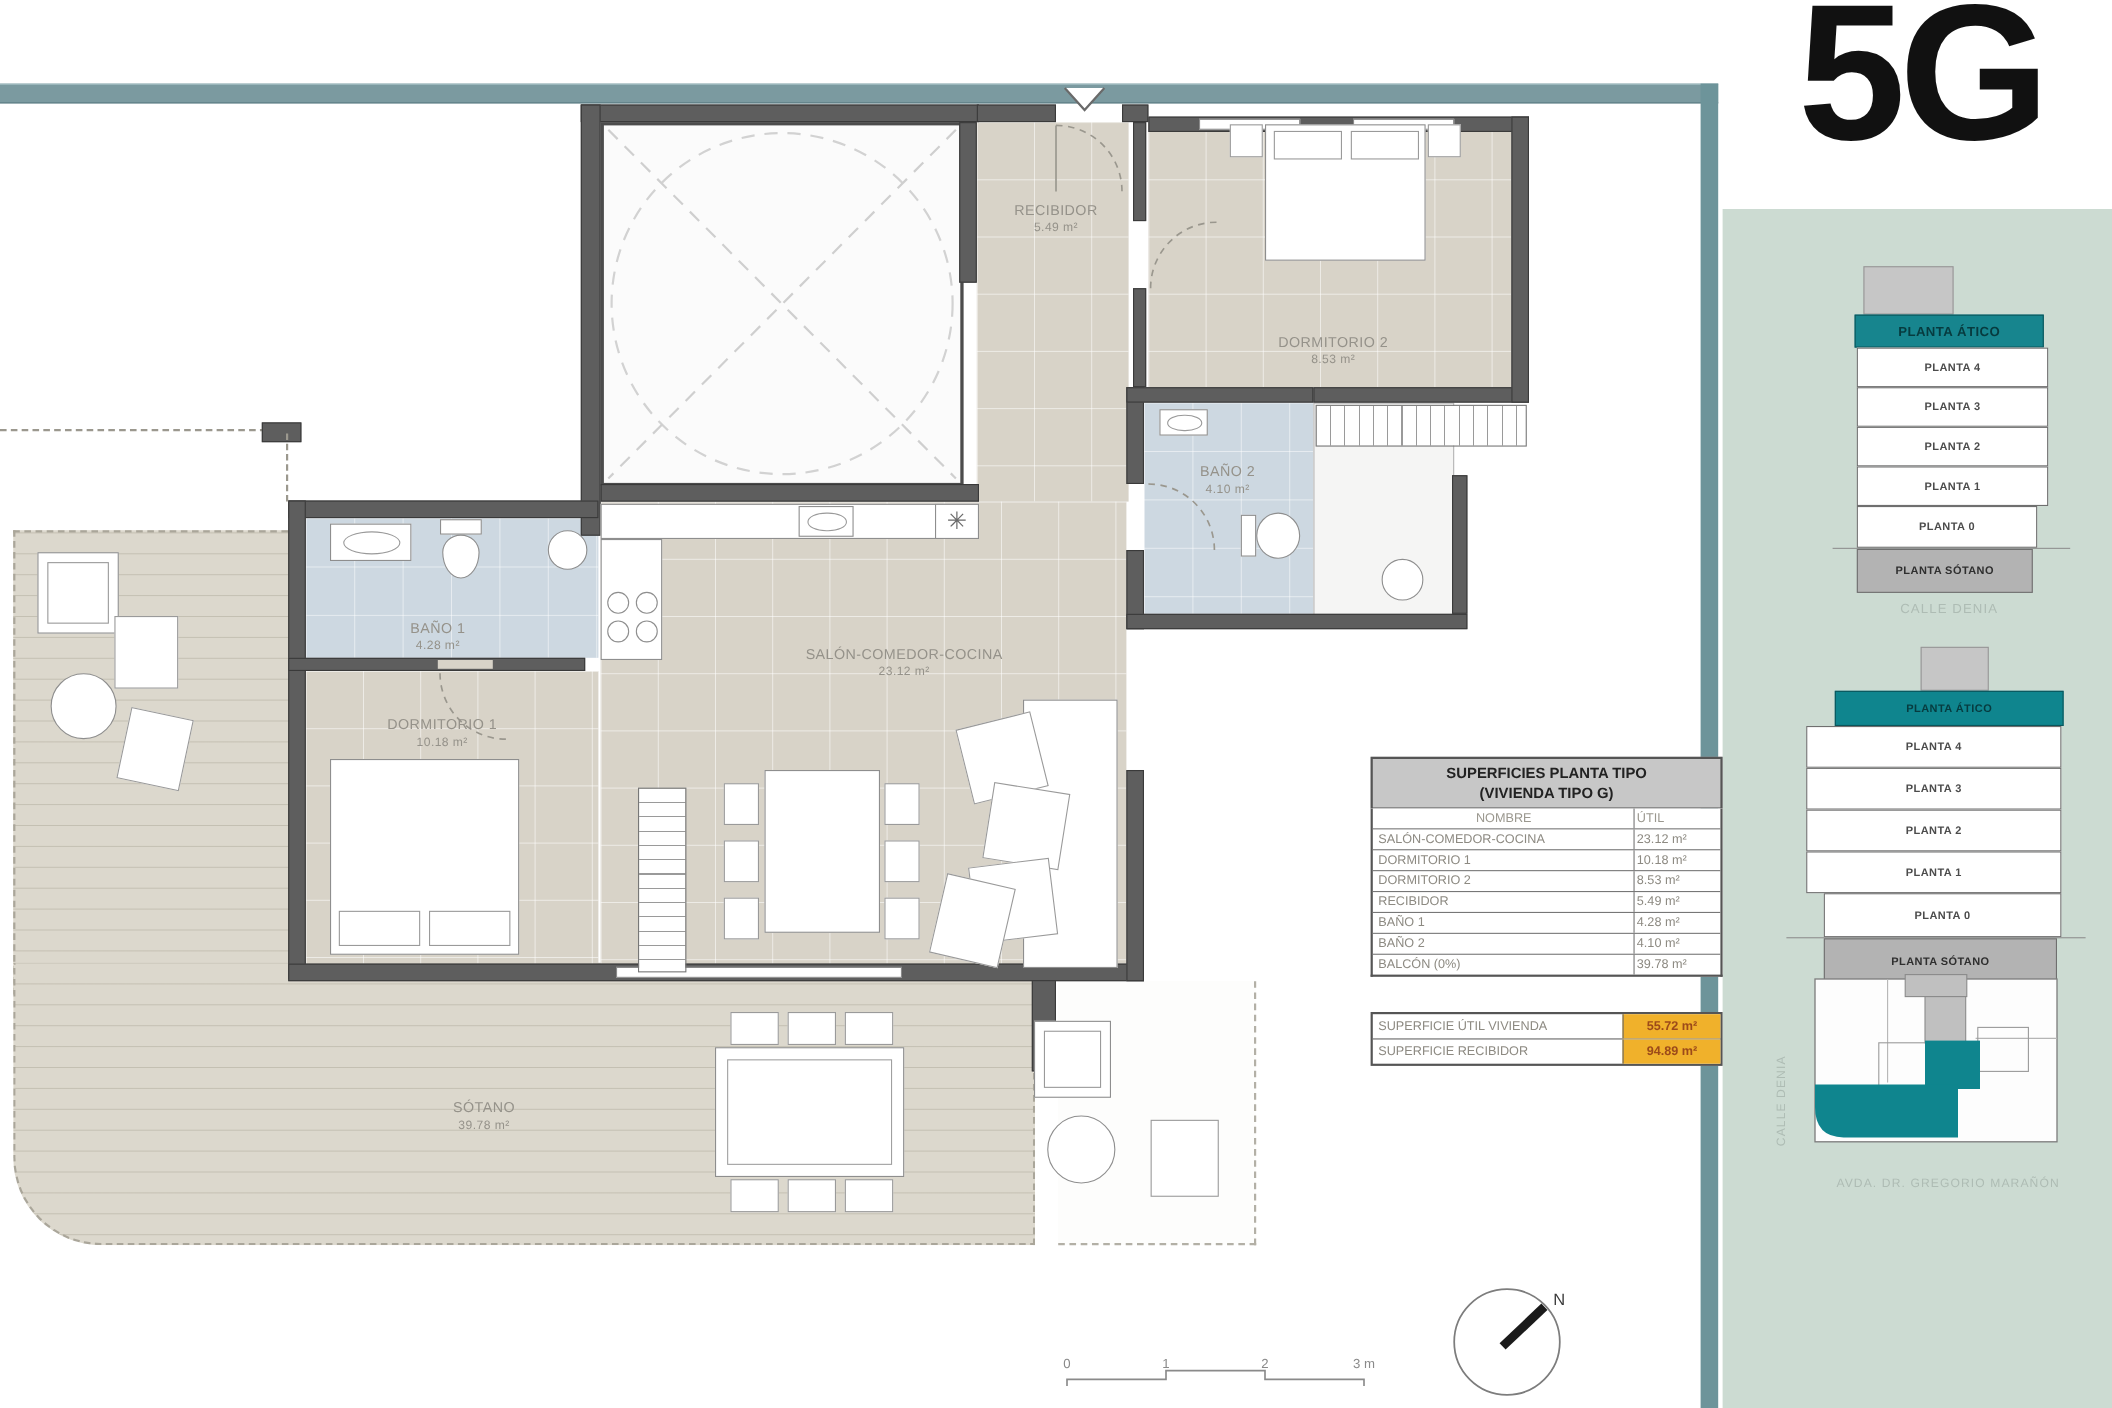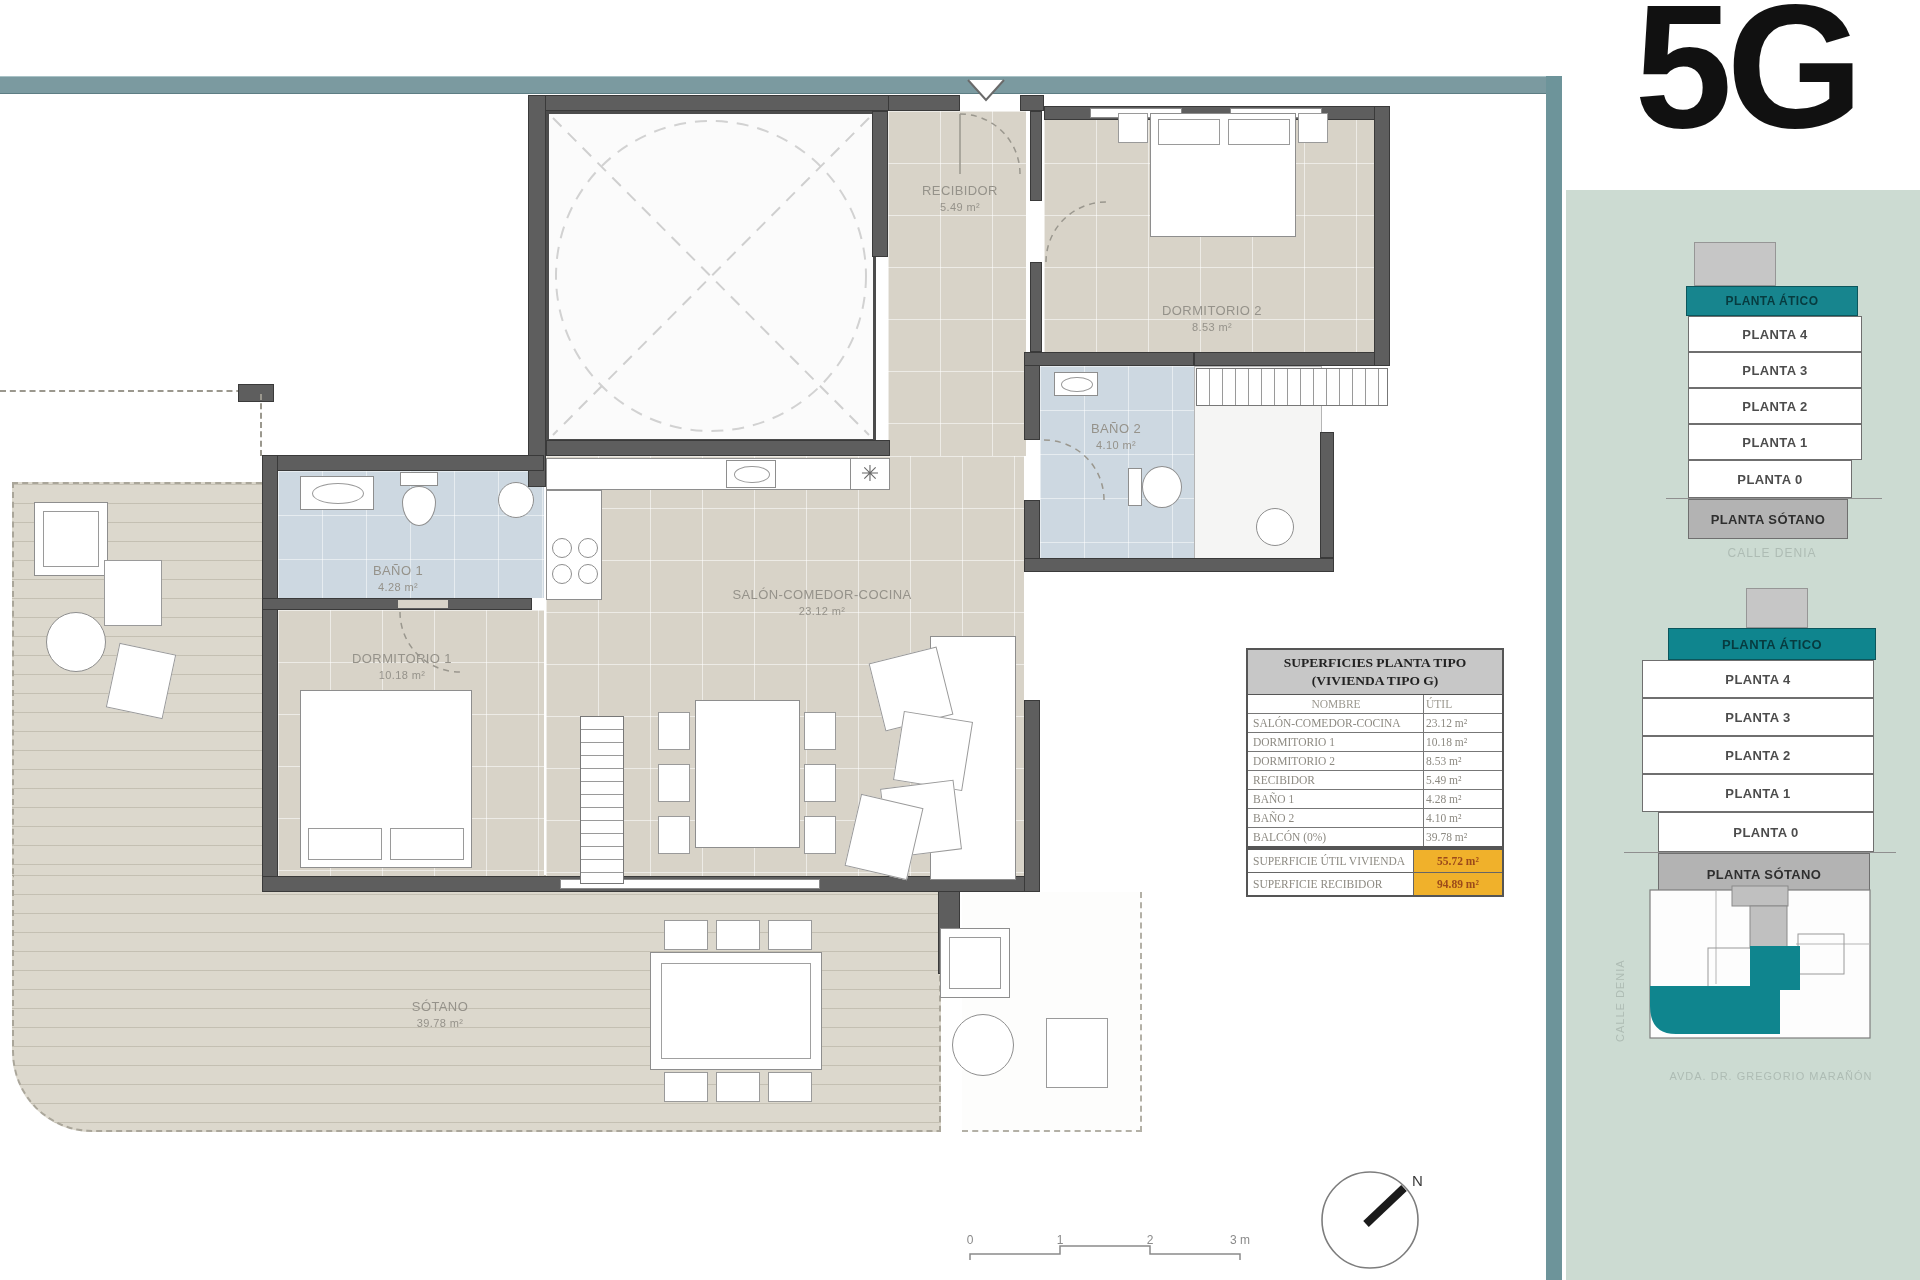--- a/index.html
+++ b/index.html
@@ -34,39 +34,39 @@
   .furn2{background:#fff;border:1px solid #9a9a9a;box-sizing:border-box;}
   .round{border-radius:50%;}
   .hatchV{background:repeating-linear-gradient(90deg,#fff 0 12px,#9a9a9a 12px 13px);border:1px solid #777;box-sizing:border-box;}
   .hatchH{background:repeating-linear-gradient(180deg,#fff 0 12px,#9a9a9a 12px 13px);border:1px solid #777;box-sizing:border-box;}
   .inner-ellipse{position:absolute;left:15%;top:18%;width:70%;height:60%;border:1px solid #9a9a9a;border-radius:50%;}
   
   .rlabel{transform:translateX(-50%);width:260px;text-align:center;color:#95928a;
           font-size:13px;letter-spacing:.4px;line-height:1.4;}
   .rlabel .area{font-size:11px;}
   
-  .stable{left:1246px;top:648px;width:258px;font-family:Liberation Serif, serif;}
+  .stable{left:1246px;top:688px;width:320px;font-family:Liberation Sans, sans-serif;}
   .stable .hd{background:#c7c7c7;border:2px solid #555;border-bottom:1px solid #555;
               text-align:center;font-weight:bold;font-size:13.5px;color:#222;padding:4px 0;line-height:1.35;}
   .stable .grid{border:2px solid #555;border-top:none;background:#fff;}
   .srow{display:flex;border-top:1px solid #777;font-size:11.5px;color:#8d8a82;}
   .srow:first-child{border-top:none;color:#9b988f;}
   .srow .nm{flex:1;padding:3px 4px 3px 5px;}
   .srow .ut{width:74px;border-left:1px solid #777;text-align:left;padding:3px 2px;}
-  .totals{margin-top:0;border:2px solid #555;background:#fff;}
+  .totals{margin-top:32px;border:2px solid #555;background:#fff;}
   .trow{display:flex;border-top:1px solid #666;font-size:11.5px;color:#8d8a82;}
   .trow:first-child{border-top:none;}
   .trow .nm{flex:1;padding:5px 4px 5px 5px;}
   .trow .ut{width:84px;border-left:1px solid #666;text-align:center;padding:5px 2px;
             background:#f0b12b;color:#9c4a1a;font-weight:bold;}
   
   .plan-title{left:150px;top:1168px;font-size:64px;font-weight:bold;color:#1d1d1d;letter-spacing:1px;}
   
   .lvl{position:absolute;border:1px solid #6f6f6f;background:#fff;display:flex;align-items:center;
-       justify-content:center;font-weight:bold;font-size:13px;color:#4c4c4c;letter-spacing:.4px;box-sizing:border-box;}
+       justify-content:center;font-weight:bold;font-size:10px;color:#4c4c4c;letter-spacing:.4px;box-sizing:border-box;}
   .lvl.teal{background:#17858e;color:#073b3f;border-color:#0b565c;}
   .lvl.gray{background:#b3b3b3;color:#2f2f2f;}
   .lvl.roof{background:#c6c6c6;border-color:#969696;}
   .groundline{position:absolute;height:1px;background:#8f8f8f;}
   .caption{position:absolute;text-align:center;color:#aebcb4;font-size:12px;letter-spacing:1px;}
   .vcaption{position:absolute;color:#aebcb4;font-size:11px;letter-spacing:1px;writing-mode:vertical-rl;transform:rotate(180deg);}
   .dash{border:none;border-top:2px dashed #9b988e;background:none;}
 </style>
 </head>
 <body>

